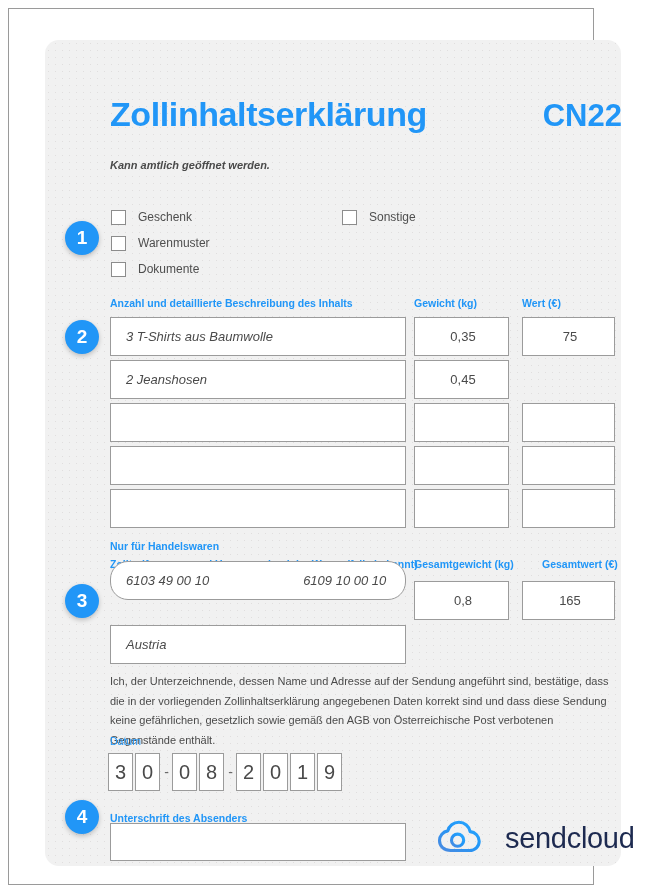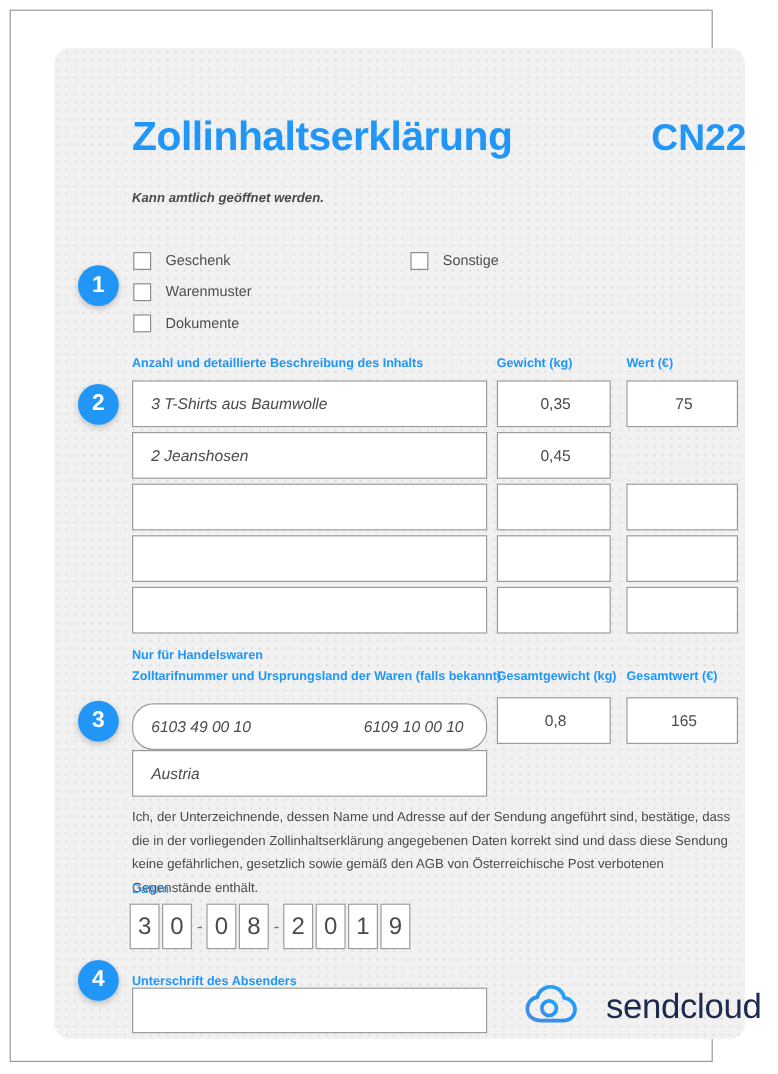--- a/index.html
+++ b/index.html
@@ -338,23 +338,23 @@
     <div class="field weight-col" style="top:449px;">
         <span class="field-text center"></span>
       </div>
     <div class="field value-col" style="top:449px;">
         <span class="field-text center"></span>
       </div>
 
     <div class="col-head" style="left:65px; top:500px;">Nur für Handelswaren</div>
     <div class="col-head" style="left:65px; top:518px;">Zolltarifnummer und Ursprungsland der Waren (falls bekannt)</div>
     <div class="col-head" style="left:369px; top:518px;">Gesamtgewicht (kg)</div>
-    <div class="col-head" style="left:477px; top:518px;">Gesamtwert (€)</div>
-
-    <div class="field desc-col" style="top:546px;border-radius:18px;">
+    <div class="col-head" style="left:497px; top:518px;">Gesamtwert (€)</div>
+
+    <div class="field desc-col" style="top:521px;border-radius:18px;">
       <span class="field-text">6103 49 00 10</span>
       <span class="field-text tariff-second">6109 10 00 10</span>
     </div>
     <div class="field weight-col" style="top:541px;">
         <span class="field-text center">0,8</span>
       </div>
     <div class="field value-col" style="top:541px;">
         <span class="field-text center">165</span>
       </div>
 

